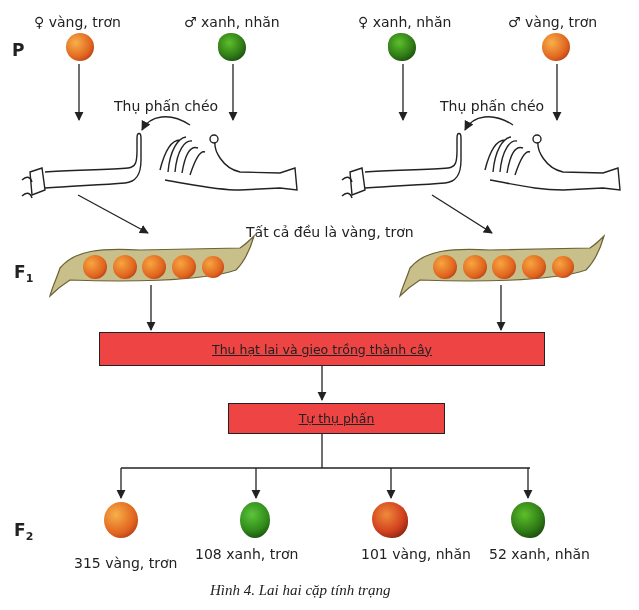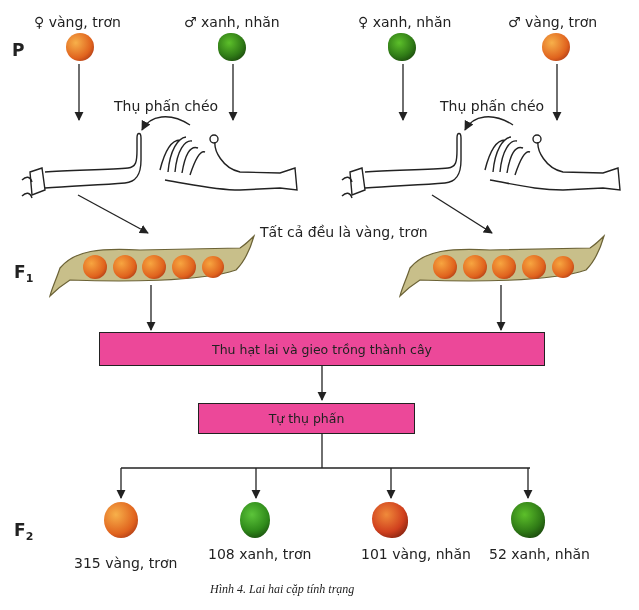--- a/index.html
+++ b/index.html
@@ -2,23 +2,23 @@
 <html><head>
 <meta charset="utf-8">
 <style>
   html, body { margin:0; padding:0; background:#ffffff; }
   body { width:639px; height:610px; position:relative; overflow:hidden;
          font-family:"DejaVu Sans", sans-serif; color:#222; }
   .abs { position:absolute; }
   .txt { font-size:14px; white-space:nowrap; }
   .gen { font-weight:bold; font-size:17px; font-family:"DejaVu Sans", sans-serif; }
   .gen sub { font-size:11px; }
-  .box { position:absolute; border:1.3px solid #222; background:#ec4899;
-         display:flex; align-items:center; justify-content:center; font-size:12.5px; box-sizing:border-box; }
-  .caption { font-family:"Liberation Serif", serif; font-style:italic; font-size:12px; }
+  .box { position:absolute; border:1.3px solid #222; background:#ef4444;
+         display:flex; align-items:center; justify-content:center; font-size:12.5px; box-sizing:border-box;text-decoration:underline; }
+  .caption { font-family:"Liberation Serif", serif; font-style:italic; font-size:15px; }
   svg.lines { position:absolute; left:0; top:0; }
   .seed { position:absolute; border-radius:50%; }
 </style>
 </head>
 <body>
 
 <svg class="lines" width="639" height="610">
   <defs>
     <marker id="ah" viewBox="0 0 10 10" refX="9" refY="5" markerWidth="7" markerHeight="7" orient="auto">
       <path d="M0,0 L10,5 L0,10 z" fill="#222"></path>
@@ -83,44 +83,44 @@
 <div class="abs txt" style="left:508px;top:14px;"><span>♂</span> <span>vàng, trơn</span></div>
 
 <div class="seed" style="left:66px;top:33px;width:28px;height:28px;background:radial-gradient(circle at 35% 35%,#f7b04a,#e0631e 60%,#8a1e10);"></div>
 <div class="seed" style="left:218px;top:33px;width:28px;height:28px;border-radius:45% 55% 50% 50%;background:radial-gradient(circle at 40% 35%,#5cbf2a,#2f7a16 55%,#0f2a08);"></div>
 <div class="seed" style="left:388px;top:33px;width:28px;height:28px;border-radius:45% 55% 50% 50%;background:radial-gradient(circle at 40% 35%,#5cbf2a,#2f7a16 55%,#0f2a08);"></div>
 <div class="seed" style="left:542px;top:33px;width:28px;height:28px;background:radial-gradient(circle at 35% 35%,#f7b04a,#e0631e 60%,#8a1e10);"></div>
 
 <div class="abs txt" style="left:114px;top:98px;">Thụ phấn chéo</div>
 <div class="abs txt" style="left:440px;top:98px;">Thụ phấn chéo</div>
 
-<div class="abs txt" style="left:260px;top:224px;">Tất cả đều là vàng, trơn</div>
+<div class="abs txt" style="left:246px;top:224px;">Tất cả đều là vàng, trơn</div>
 
 <div class="seed" style="left:83px;top:255px;width:24px;height:24px;background:radial-gradient(circle at 35% 35%,#f7a540,#e0631e 60%,#8a1e10);"></div>
 <div class="seed" style="left:113px;top:255px;width:24px;height:24px;background:radial-gradient(circle at 35% 35%,#f7a540,#e0631e 60%,#8a1e10);"></div>
 <div class="seed" style="left:142px;top:255px;width:24px;height:24px;background:radial-gradient(circle at 35% 35%,#f7a540,#e0631e 60%,#8a1e10);"></div>
 <div class="seed" style="left:172px;top:255px;width:24px;height:24px;background:radial-gradient(circle at 35% 35%,#f7a540,#e0631e 60%,#8a1e10);"></div>
 <div class="seed" style="left:202px;top:256px;width:22px;height:22px;background:radial-gradient(circle at 35% 35%,#f7a540,#e0631e 60%,#8a1e10);"></div>
 
 <div class="seed" style="left:433px;top:255px;width:24px;height:24px;background:radial-gradient(circle at 35% 35%,#f7a540,#e0631e 60%,#8a1e10);"></div>
 <div class="seed" style="left:463px;top:255px;width:24px;height:24px;background:radial-gradient(circle at 35% 35%,#f7a540,#e0631e 60%,#8a1e10);"></div>
 <div class="seed" style="left:492px;top:255px;width:24px;height:24px;background:radial-gradient(circle at 35% 35%,#f7a540,#e0631e 60%,#8a1e10);"></div>
 <div class="seed" style="left:522px;top:255px;width:24px;height:24px;background:radial-gradient(circle at 35% 35%,#f7a540,#e0631e 60%,#8a1e10);"></div>
 <div class="seed" style="left:552px;top:256px;width:22px;height:22px;background:radial-gradient(circle at 35% 35%,#f7a540,#e0631e 60%,#8a1e10);"></div>
 
 <div class="box" style="left:99px;top:332px;width:446px;height:34px;">
     <span>Thu hạt lai và gieo trồng thành cây</span>
   </div>
-<div class="box" style="left:198px;top:403px;width:217px;height:31px;">
+<div class="box" style="left:228px;top:403px;width:217px;height:31px;">
     <span>Tự thụ phấn</span>
   </div>
 
 <div class="seed" style="left:104px;top:502px;width:34px;height:36px;background:radial-gradient(circle at 35% 35%,#f7b04a,#e0631e 60%,#8a1e10);"></div>
 <div class="seed" style="left:240px;top:502px;width:30px;height:36px;background:radial-gradient(circle at 40% 35%,#5cc43a,#2f8a1a 55%,#0f3008);"></div>
 <div class="seed" style="left:372px;top:502px;width:36px;height:36px;border-radius:48% 52% 45% 55%;background:radial-gradient(circle at 40% 35%,#f08a3a,#d0401e 55%,#5a1208);"></div>
 <div class="seed" style="left:511px;top:502px;width:34px;height:36px;border-radius:48% 52% 45% 55%;background:radial-gradient(circle at 40% 35%,#5cbf2a,#2f7a16 55%,#0f2a08);"></div>
 
 <div class="abs txt" style="left:74px;top:546px;margin-top:9px;">315 vàng, trơn</div>
-<div class="abs txt" style="left:208px;top:546px;">108 xanh, trơn</div>
+<div class="abs txt" style="left:195px;top:546px;">108 xanh, trơn</div>
 <div class="abs txt" style="left:361px;top:546px;">101 vàng, nhăn</div>
 <div class="abs txt" style="left:489px;top:546px;">52 xanh, nhăn</div>
 
 <div class="abs caption" style="left:210px;top:582px;">Hình 4. Lai hai cặp tính trạng</div>
 
 </body></html>

